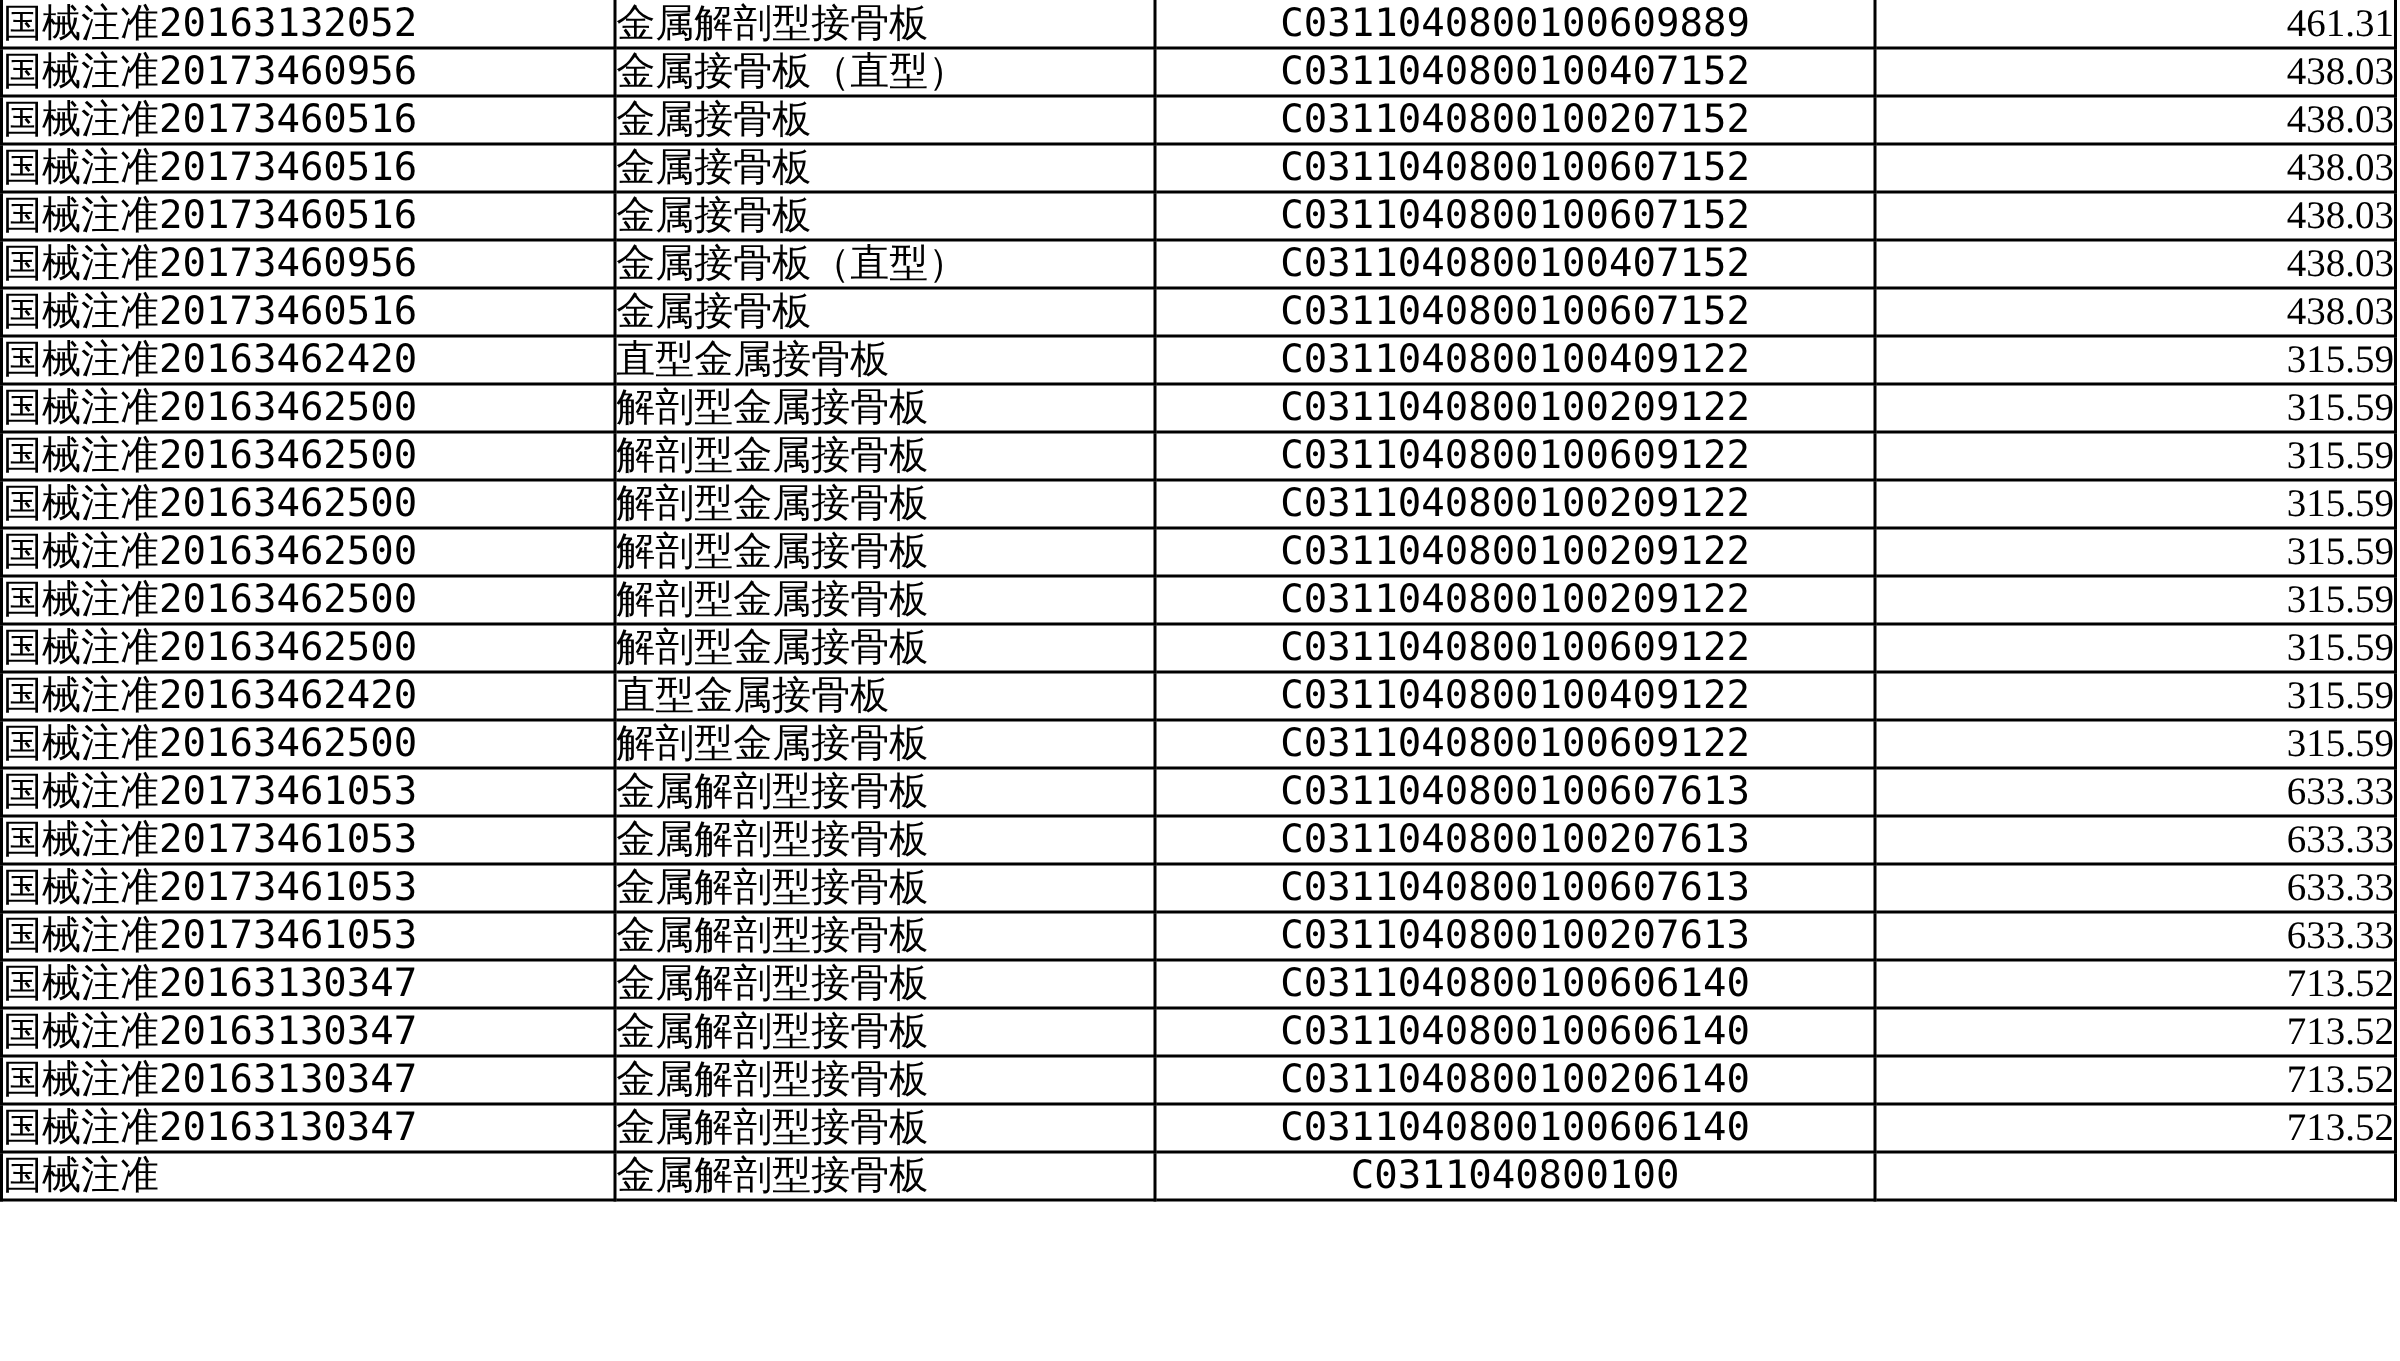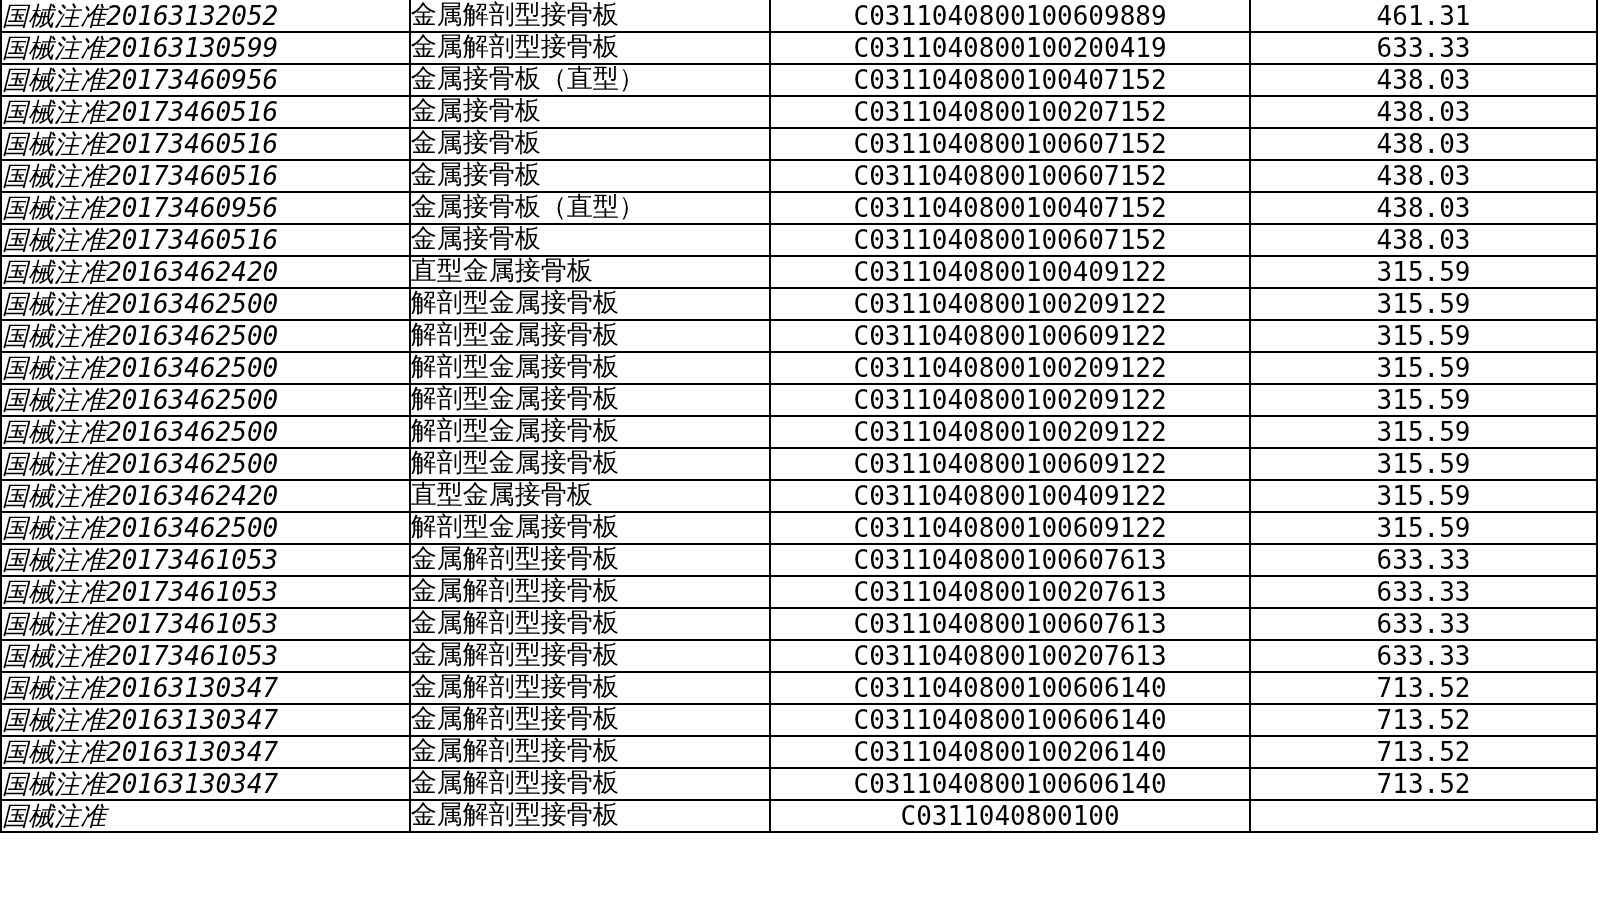--- a/index.html
+++ b/index.html
@@ -30,45 +30,39 @@
     overflow: hidden;
     white-space: nowrap;
     vertical-align: middle;
     line-height: 30px;
   }
   table.data-table tr:first-child td {
     border-top: none;
   }
   td.align-left   { text-align: left; }
   td.align-center { text-align: center; }
-  td.align-right  { text-align: center; }
-  td.col-registration_number { width: 396px; padding-left: 3px; font-style: italic; }
-  td.col-product_name        { width: 349px; padding-left: 4px; font-family: Liberation Mono, monospace; }
+  td.align-right  { text-align: right; font-family: Liberation Serif, serif; }
+  td.col-registration_number { width: 396px; padding-left: 3px; }
+  td.col-product_name        { width: 349px; padding-left: 4px; }
   td.col-product_code        { width: 465px; }
   td.col-price               { width: 336px; padding-right: 8px; }
 </style>
 </head>
 <body>
 
 <div class="viewport">
   <table class="data-table">
     <tbody>
         <tr>
           <td class="col-registration_number align-left">国械注准20163132052</td>
           <td class="col-product_name align-left">金属解剖型接骨板</td>
           <td class="col-product_code align-center">C0311040800100609889</td>
           <td class="col-price align-right">461.31</td>
         </tr>
         <tr>
-          <td class="col-registration_number align-left">国械注准20163130599</td>
-          <td class="col-product_name align-left">金属解剖型接骨板</td>
-          <td class="col-product_code align-center">C0311040800100200419</td>
-          <td class="col-price align-right">633.33</td>
-        </tr>
-        <tr>
           <td class="col-registration_number align-left">国械注准20173460956</td>
           <td class="col-product_name align-left">金属接骨板（直型）</td>
           <td class="col-product_code align-center">C0311040800100407152</td>
           <td class="col-price align-right">438.03</td>
         </tr>
         <tr>
           <td class="col-registration_number align-left">国械注准20173460516</td>
           <td class="col-product_name align-left">金属接骨板</td>
           <td class="col-product_code align-center">C0311040800100207152</td>
           <td class="col-price align-right">438.03</td>

